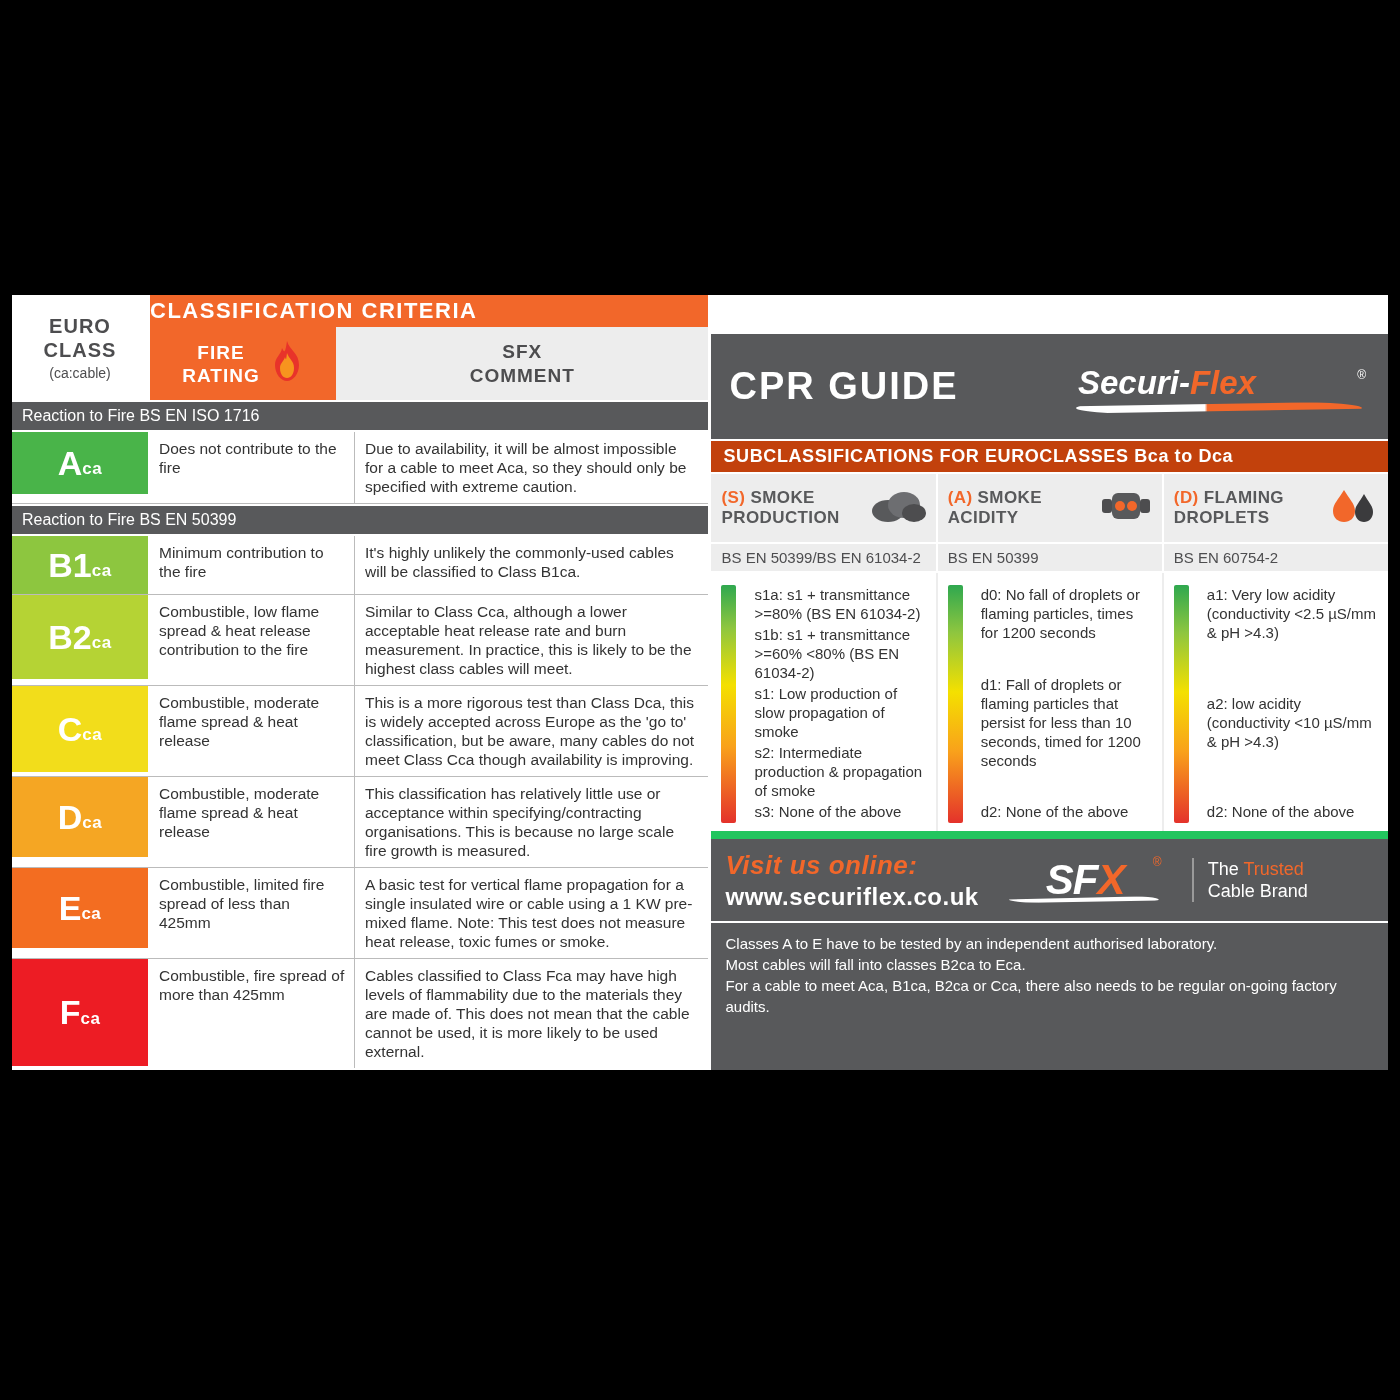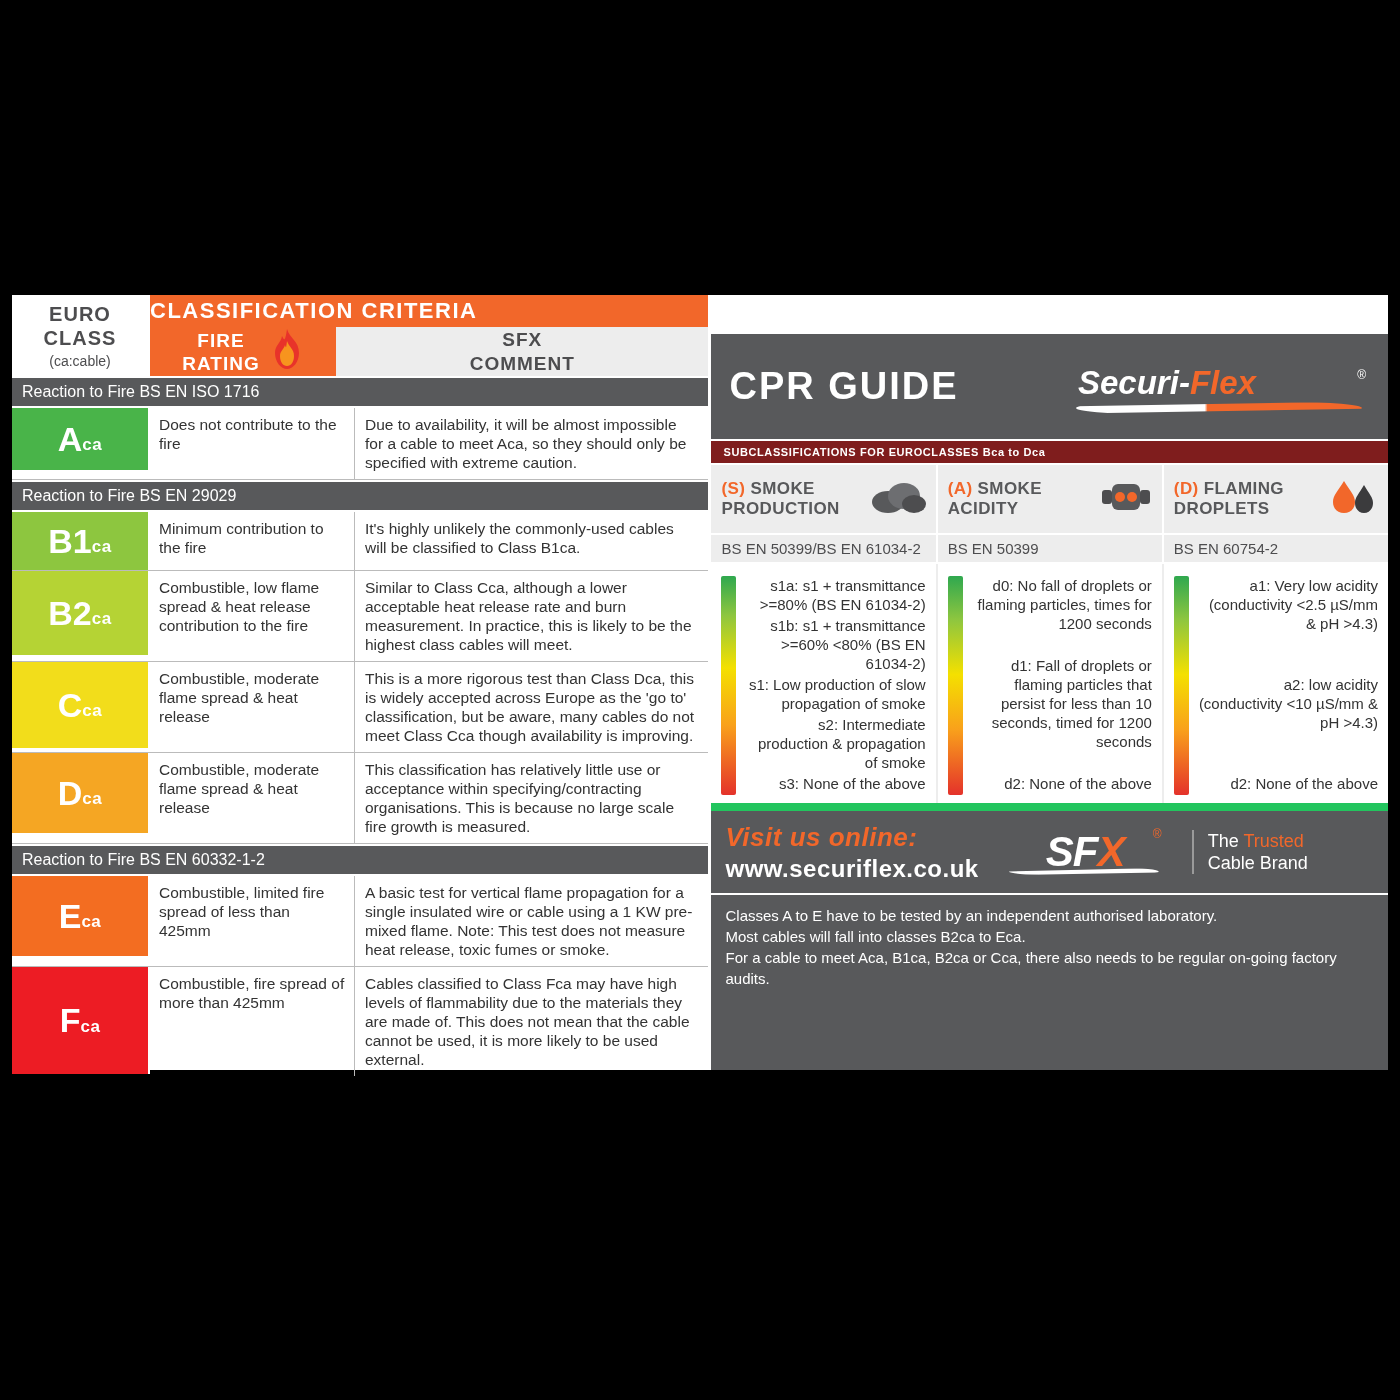--- a/index.html
+++ b/index.html
@@ -32,34 +32,34 @@
 
   
   .cprHead{height:105px;background:#58595b;display:flex;align-items:center;padding:0 18px;justify-content:space-between;}
   .cprTitle{color:#fff;font-weight:bold;font-size:38px;letter-spacing:2px;}
   .sfLogo{position:relative;width:300px;height:70px;}
   .sfLogo .word{font-style:italic;font-weight:bold;font-size:33px;color:#fff;letter-spacing:0px;position:absolute;left:8px;top:12px;}
   .sfLogo .word .flex{color:#f2672a;}
   .sfLogo .reg{position:absolute;right:4px;top:16px;color:#fff;font-size:12px;}
   .sfLogo .swoosh{position:absolute;left:6px;top:50px;width:286px;height:12px;border-radius:50%/100%;background:linear-gradient(90deg,#fff 0%,#fff 45%,#f2672a 46%,#f2672a 100%);clip-path:polygon(0 40%,100% 0,100% 60%,0 100%);}
 
-  .subBar{background:#7f1d1d;color:#fff;font-weight:bold;font-size:11px;letter-spacing:0.6px;padding:5px 12px;border-top:2px solid #fff;border-bottom:2px solid #fff;}
+  .subBar{background:#c2410c;color:#fff;font-weight:bold;font-size:18px;letter-spacing:0.6px;padding:5px 12px;border-top:2px solid #fff;border-bottom:2px solid #fff;}
 
   .subCols{display:flex;border-bottom:2px solid #fff;}
   .subCol{flex:1;background:#ededed;padding:8px 10px;display:flex;align-items:center;justify-content:space-between;border-right:2px solid #fff;min-height:52px;}
   .subCol:last-child{border-right:none;}
   .subCol .lbl{color:#58595b;font-weight:bold;font-size:17px;line-height:20px;letter-spacing:0.4px;}
   .subCol .lbl .code{color:#f2672a;}
 
   .stdCols{display:flex;}
   .stdCol{flex:1;background:#ededed;color:#4d4d4f;font-size:15px;padding:5px 10px;border-right:2px solid #fff;border-bottom:2px solid #fff;}
   .stdCol:last-child{border-right:none;}
 
   .listCols{display:flex;flex:1;}
-  .listCol{flex:1;background:#fff;border-right:2px solid #ededed;padding:12px 10px 8px 10px;display:flex;gap:10px;text-align:right;}
+  .listCol{flex:1;background:#fff;border-right:2px solid #ededed;padding:12px 10px 8px 10px;display:flex;gap:18px;}
   .listCol:last-child{border-right:none;}
   .gradBar{width:15px;border-radius:2px;flex:none;background:linear-gradient(180deg,#2fa84f 0%,#8ec63f 18%,#f4e000 42%,#f9a11b 68%,#e4322b 100%);}
   .gradBar.short{background:linear-gradient(180deg,#2fa84f 0%,#8ec63f 20%,#f4e000 45%,#f9a11b 70%,#e4322b 100%);}
   .items{flex:1;display:flex;flex-direction:column;justify-content:space-between;font-size:15px;color:#333;line-height:19px;}
   .items div{margin-bottom:2px;}
 
   .visitRow{display:flex;align-items:center;background:#58595b;padding:10px 14px;gap:10px;border-top:8px solid #22c55e;}
   .visitTxt .l1{color:#f2672a;font-weight:bold;font-style:italic;font-size:26px;letter-spacing:0.5px;}
   .visitTxt .l2{color:#fff;font-weight:bold;font-size:24px;letter-spacing:0.5px;margin-top:2px;}
   .sfxBadge{position:relative;width:165px;height:62px;display:flex;align-items:center;justify-content:center;margin-left:14px;}
@@ -113,21 +113,21 @@
       <div class="sectionBar">Reaction to Fire BS EN ISO 1716</div>
       <div class="classRow">
         <div class="classCell" style="background:#49b449;height:62px">
           <span>A</span>
             <sub>ca</sub>
         </div>
         <div class="fireCell">Does not contribute to the fire</div>
         <div class="cmtCell">Due to availability, it will be almost impossible for a cable to meet Aca, so they should only be specified with extreme caution.</div>
       </div>
 
-      <div class="sectionBar">Reaction to Fire BS EN 29029</div>
+      <div class="sectionBar">Reaction to Fire BS EN 50399</div>
       <div class="classRow">
         <div class="classCell" style="background:#8dc63f;height:58px">
           <span>B1</span>
             <sub>ca</sub>
         </div>
         <div class="fireCell">Minimum contribution to the fire</div>
         <div class="cmtCell">It's highly unlikely the commonly-used cables will be classified to Class B1ca.</div>
       </div>
       <div class="classRow">
         <div class="classCell" style="background:#b5d334;height:84px">
@@ -147,21 +147,20 @@
       </div>
       <div class="classRow">
         <div class="classCell" style="background:#f5a623;height:80px">
           <span>D</span>
             <sub>ca</sub>
         </div>
         <div class="fireCell">Combustible, moderate flame spread &amp; heat release</div>
         <div class="cmtCell">This classification has relatively little use or acceptance within specifying/contracting organisations. This is because no large scale fire growth is measured.</div>
       </div>
 
-      <div class="sectionBar">Reaction to Fire BS EN 60332-1-2</div>
       <div class="classRow">
         <div class="classCell" style="background:#f36d21;height:80px">
           <span>E</span>
             <sub>ca</sub>
         </div>
         <div class="fireCell">Combustible, limited fire spread of less than 425mm</div>
         <div class="cmtCell">A basic test for vertical flame propagation for a single insulated wire or cable using a 1 KW pre-mixed flame. Note: This test does not measure heat release, toxic fumes or smoke.</div>
       </div>
       <div class="classRow" style="border-bottom:none">
         <div class="classCell" style="background:#ed1c24;height:107px">

